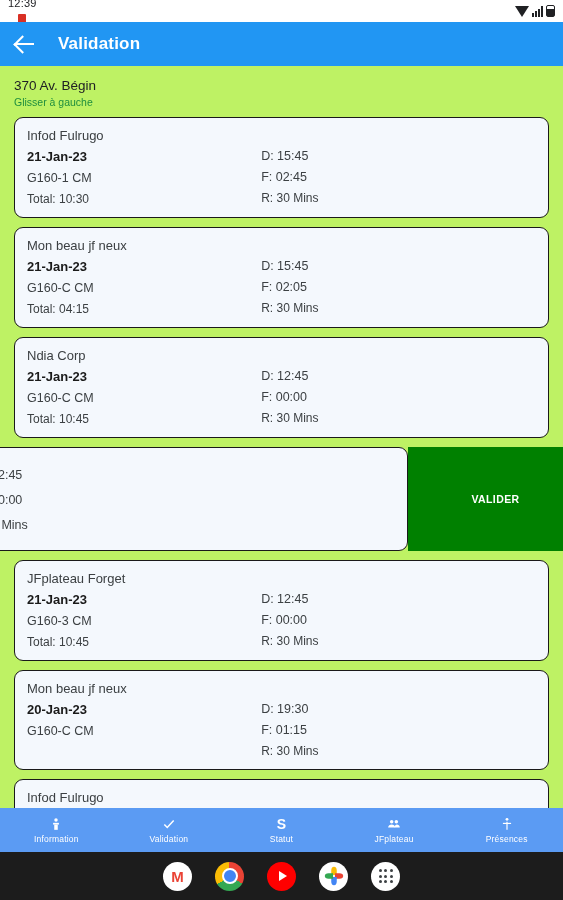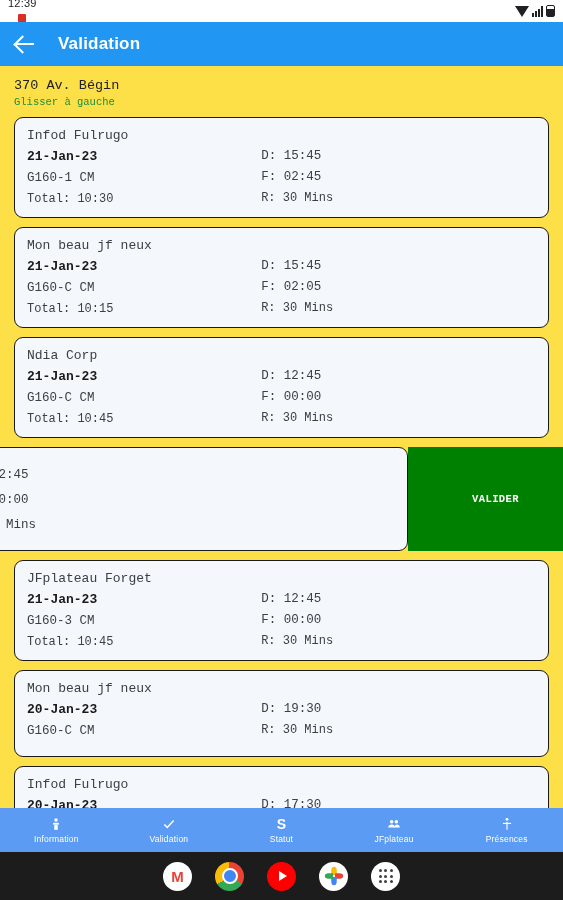--- a/index.html
+++ b/index.html
@@ -60,25 +60,24 @@
   .back-arrow:after {
     content: ""; position: absolute; left: 2px; top: 5px;
     width: 11px; height: 11px; border-left: 2px solid #fff; border-bottom: 2px solid #fff;
     transform: rotate(45deg);
   }
   .appbar-title { font-size: 17px; font-weight: bold; letter-spacing: .2px; }
 
   
   .content {
     flex: 1 1 auto;
-    background: #fde047;
+    background: #bef264;
     padding: 12px 14px 0 14px;
     overflow: hidden;
     position: relative;
-    font-family: Liberation Mono, monospace;
   }
   .addr {
     font-size: 13.5px;
     color: #202124;
     margin-bottom: 3px;
   }
   .hint {
     font-size: 10.5px;
     color: #1e8e3e;
     margin-bottom: 9px;
@@ -220,21 +219,21 @@
         </div>
       </div>
     </div>
 
     <div class="card">
       <div class="title">Mon beau jf neux</div>
       <div class="row">
         <div class="col-l">
           <div class="l1">21-Jan-23</div>
           <div class="l2">G160-C CM</div>
-          <div class="l3">Total: 10:15</div>
+          <div class="l3">Total: 04:15</div>
         </div>
         <div class="col-r">
           <div class="r1">D:  15:45</div>
           <div class="r2">F:  02:05</div>
           <div class="r3">R: 30 Mins</div>
         </div>
       </div>
     </div>
 
     <div class="card">
@@ -282,20 +281,21 @@
 
     <div class="card">
       <div class="title">Mon beau jf neux</div>
       <div class="row">
         <div class="col-l">
           <div class="l1">20-Jan-23</div>
           <div class="l2">G160-C CM</div>
         </div>
         <div class="col-r">
           <div class="r1">D:  19:30</div>
+          <div class="r2">F:  01:15</div>
           <div class="r3">R: 30 Mins</div>
         </div>
       </div>
     </div>
 
     <div class="card">
       <div class="title">Infod Fulrugo</div>
       <div class="row">
         <div class="col-l">
           <div class="l1">20-Jan-23</div>

